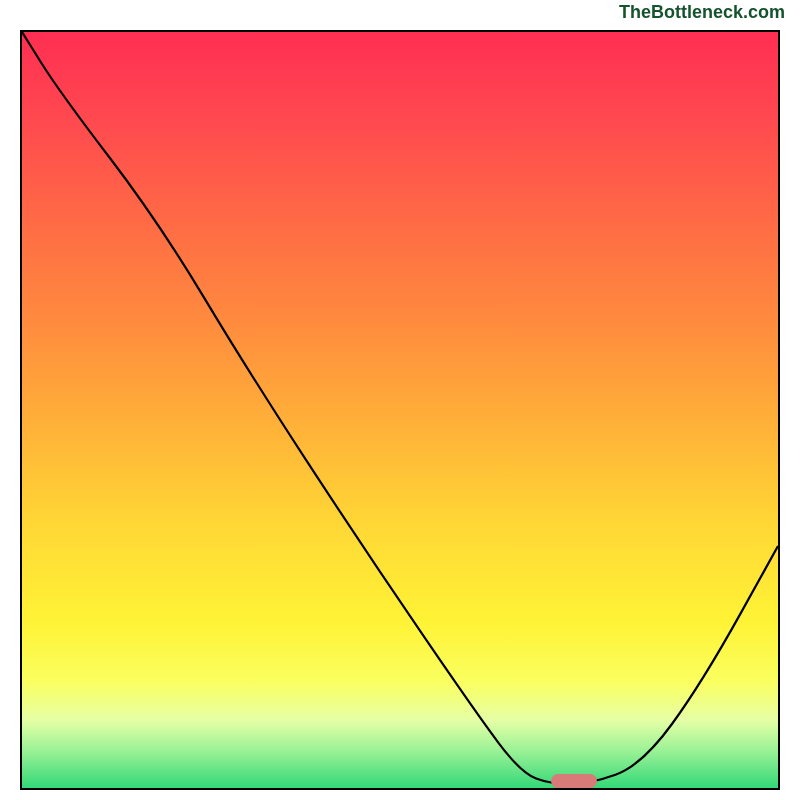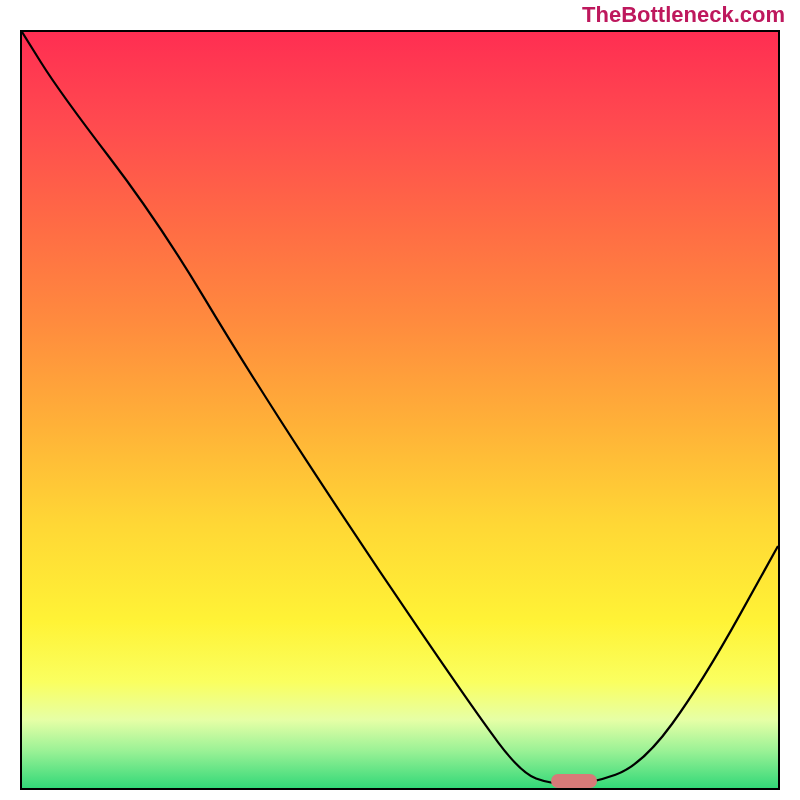--- a/index.html
+++ b/index.html
@@ -8,23 +8,23 @@
     width: 800px;
     height: 800px;
     background: #ffffff;
     font-family: Arial, sans-serif;
     position: relative;
   }
   .watermark {
     position: absolute;
     top: 2px;
     right: 15px;
-    font-size: 22px;
+    font-size: 18px;
     font-weight: bold;
-    color: #be185d;
+    color: #14532d;
     z-index: 10;
   }
   .chart-frame {
     position: absolute;
     left: 20px;
     top: 30px;
     width: 760px;
     height: 760px;
     border: 2px solid #000;
     box-sizing: border-box;

